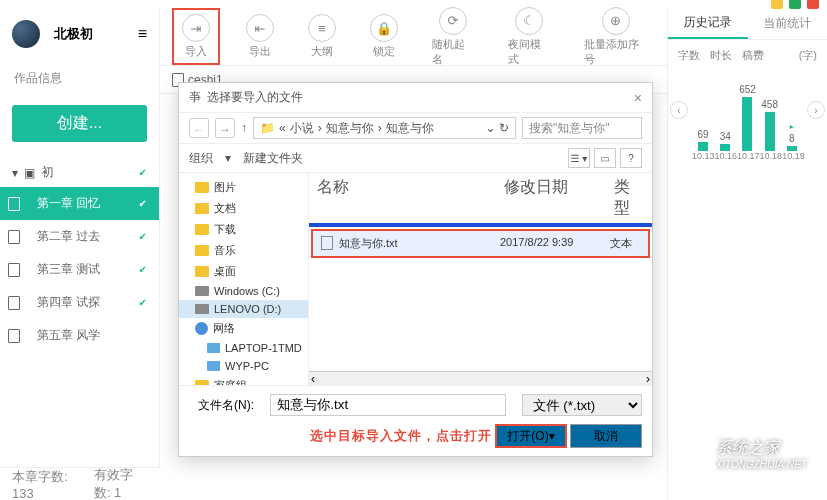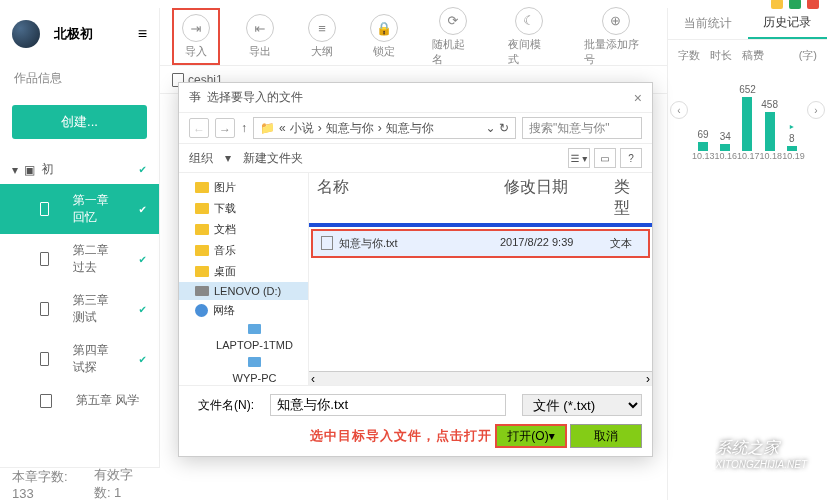--- a/index.html
+++ b/index.html
@@ -10,25 +10,25 @@
     .win-min { background: #f9c440; } .win-max { background: #26a65b; } .win-close { background: #e74c3c; }
     
     .main-layout { display: flex; height: 492px; }
     
     .sidebar { width: 160px; background: #fff; border-right: 1px solid #eee; display: flex; flex-direction: column; }
     .profile { display: flex; align-items: center; padding: 12px; gap: 14px; text-align: center; }
     .avatar { width: 28px; height: 28px; border-radius: 50%; background: radial-gradient(circle at 30% 30%, #4a6a8a, #1a2a3a); }
     .username { font-size: 13px; font-weight: bold; }
     .menu-icon { margin-left: auto; font-size: 16px; }
     .works-label { padding: 10px 14px; color: #888; font-size: 12px; }
-    .create-btn { margin: 8px 12px; background: #1abc9c; color: #fff; text-align: center; padding: 8px; border-radius: 3px; font-size: 13px; }
+    .create-btn { margin: 8px 12px; background: #1abc9c; color: #fff; text-align: center; padding: 8px; border-radius: 3px; font-size: 16px; }
     .tree { padding: 8px 0; }
     .tree-root { display: flex; align-items: center; padding: 6px 12px; color: #555; gap: 6px; }
     .tree-check { margin-left: auto; color: #1abc9c; font-size: 10px; }
-    .chapter { display: flex; align-items: center; padding: 8px 12px 8px 40px; color: #666; gap: 24px; }
+    .chapter { display: flex; align-items: center; padding: 8px 12px 8px 8px; color: #666; gap: 17px; }
     .chapter.active { background: #1abc9c; color: #fff; }
     .chapter .tree-check { color: #1abc9c; }
     .chapter.active .tree-check { color: #fff; }
     .doc-icon { width: 12px; height: 14px; border: 1px solid currentColor; border-radius: 1px; position: relative; }
     
     .content { flex: 1; display: flex; flex-direction: column; }
     .toolbar { height: 58px; display: flex; align-items: center; padding: 0 12px; gap: 18px; border-bottom: 1px solid #eee; }
     .tool-item { display: flex; flex-direction: column; align-items: center; gap: 2px; color: #888; font-size: 11px; padding: 4px 8px; }
     .tool-item.highlighted { border: 2px solid #e74c3c; }
     .tool-icon { width: 28px; height: 28px; border: 1px solid #ccc; border-radius: 50%; display: flex; align-items: center; justify-content: center; font-size: 13px; color: #888; }
@@ -59,39 +59,39 @@
     .dlg-nav-arrow.disabled { color: #ccc; }
     .dlg-path { flex: 1; display: flex; align-items: center; gap: 4px; border: 1px solid #ccc; padding: 2px 6px; height: 22px; }
     .dlg-search { width: 120px; border: 1px solid #ccc; padding: 2px 6px; height: 22px; color: #888; }
     .dlg-toolbar { display: flex; align-items: center; padding: 4px 10px; gap: 12px; color: #555; font-size: 12px; border-bottom: 1px solid #eee; }
     .dlg-toolbar-right { margin-left: auto; display: flex; gap: 4px; }
     .dlg-tb-btn { width: 22px; height: 20px; border: 1px solid #ccc; display: flex; align-items: center; justify-content: center; font-size: 10px; }
     .dlg-body { flex: 1; display: flex; overflow: hidden; }
     .dlg-tree { width: 130px; border-right: 1px solid #eee; overflow-y: auto; padding: 4px 0; }
     .dlg-tree-item { display: flex; align-items: center; padding: 3px 6px 3px 16px; gap: 5px; font-size: 11px; color: #333; }
     .dlg-tree-item.selected { background: #d4e8f7; }
-    .dlg-tree-item.indent { padding-left: 28px; flex-direction: column; }
+    .dlg-tree-item.indent { padding-left: 28px; }
     .folder-ico { width: 14px; height: 11px; background: #f4c430; border-radius: 1px; }
     .drive-ico { width: 14px; height: 10px; background: #888; border-radius: 1px; }
     .net-ico { width: 13px; height: 13px; background: #4a90d9; border-radius: 50%; }
     .pc-ico { width: 13px; height: 10px; background: #5fa8e0; border-radius: 1px; }
     .dlg-files { flex: 1; display: flex; flex-direction: column; }
     .dlg-cols { display: flex; padding: 4px 8px; font-size: 16px; color: #555; border-bottom: 4px solid #1d4ed8; }
     .col-name { flex: 1; } .col-date { width: 110px; } .col-type { width: 30px; }
     .file-row { display: flex; padding: 5px 8px; font-size: 11px; color: #333; border: 2px solid #e74c3c; background: #e8f0fe; margin: 2px; }
     .file-ico { width: 12px; height: 14px; border: 1px solid #888; margin-right: 6px; }
     .dlg-scrollbar { height: 14px; border-top: 1px solid #ccc; background: #f0f0f0; position: relative; }
     .dlg-bottom { padding: 8px 10px; display: flex; flex-direction: column; gap: 8px; border-top: 1px solid #eee; }
     .dlg-filename-row { display: flex; align-items: center; gap: 16px; font-size: 12px; }
     .dlg-filename-row label { width: 65px; text-align: right; }
     .dlg-input { flex: 1; border: 1px solid #ccc; padding: 2px 6px; height: 22px; }
     .dlg-select { width: 120px; border: 1px solid #ccc; padding: 2px 6px; height: 22px; }
     .dlg-buttons { display: flex; align-items: center; justify-content: flex-end; gap: 3px; }
     .dlg-hint { color: #e74c3c; font-size: 13px; font-weight: bold; letter-spacing: 1px; }
-    .dlg-btn { width: 72px; height: 24px; border: 1px solid #999; background: #84cc16; display: flex; align-items: center; justify-content: center; font-size: 12px; }
+    .dlg-btn { width: 72px; height: 24px; border: 1px solid #999; background: #0369a1; display: flex; align-items: center; justify-content: center; font-size: 12px; }
     .dlg-btn.primary { border: 2px solid #e74c3c; }
     
     .footer { position: absolute; bottom: 0; left: 0; height: 24px; display: flex; align-items: center; padding: 16px 12px; gap: 16px; font-size: 13px; color: #888; background: #fff; width: 160px; border-top: 1px solid #eee; }
     
     .watermark { position: absolute; right: 20px; bottom: 30px; display: flex; align-items: center; color: #fff; font-size: 16px; font-style: italic; text-shadow: 0 0 4px rgba(0,0,0,0.7); }
     .wm-logo { width: 36px; height: 32px; background: rgba(255,255,255,0.9); clip-path: polygon(50% 0, 100% 35%, 100% 100%, 0 100%, 0 35%); }
   </style>
 </head>
 <body>
 
@@ -178,22 +178,22 @@
     <div class="tabs">
       <div class="tab">
         <span class="doc-icon"></span>
         <span>ceshi1</span>
       </div>
     </div>
   </div>
 
   <div class="stats-panel">
     <div class="stats-tabs">
+      <div class="stats-tab active">历史记录</div>
       <div class="stats-tab">当前统计</div>
-      <div class="stats-tab active">历史记录</div>
     </div>
     <div class="stats-header">
       <span>字数</span>
       <span>时长</span>
       <span>稿费</span>
       <span>(字)</span>
     </div>
     <div class="chart">
       <div class="chart-nav left">‹</div>
       <div class="chart-nav right">›</div>
@@ -264,33 +264,37 @@
     </div>
   </div>
   <div class="dlg-body">
     <div class="dlg-tree" id="dlg-tree">
         <div class="dlg-tree-item">
           <div class="folder-ico"></div>
           <span>图片</span>
         </div>
         <div class="dlg-tree-item">
           <div class="folder-ico"></div>
+          <span>文档</span>
+        </div>
+        <div class="dlg-tree-item">
+          <div class="folder-ico"></div>
           <span>下载</span>
         </div>
         <div class="dlg-tree-item">
           <div class="folder-ico"></div>
-          <span>文档</span>
-        </div>
-        <div class="dlg-tree-item">
-          <div class="folder-ico"></div>
           <span>音乐</span>
         </div>
         <div class="dlg-tree-item">
           <div class="folder-ico"></div>
           <span>桌面</span>
+        </div>
+        <div class="dlg-tree-item">
+          <div class="drive-ico"></div>
+          <span>Windows (C:)</span>
         </div>
         <div class="dlg-tree-item selected">
           <div class="drive-ico"></div>
           <span>LENOVO (D:)</span>
         </div>
         <div class="dlg-tree-item">
           <div class="net-ico"></div>
           <span>网络</span>
         </div>
         <div class="dlg-tree-item indent">

